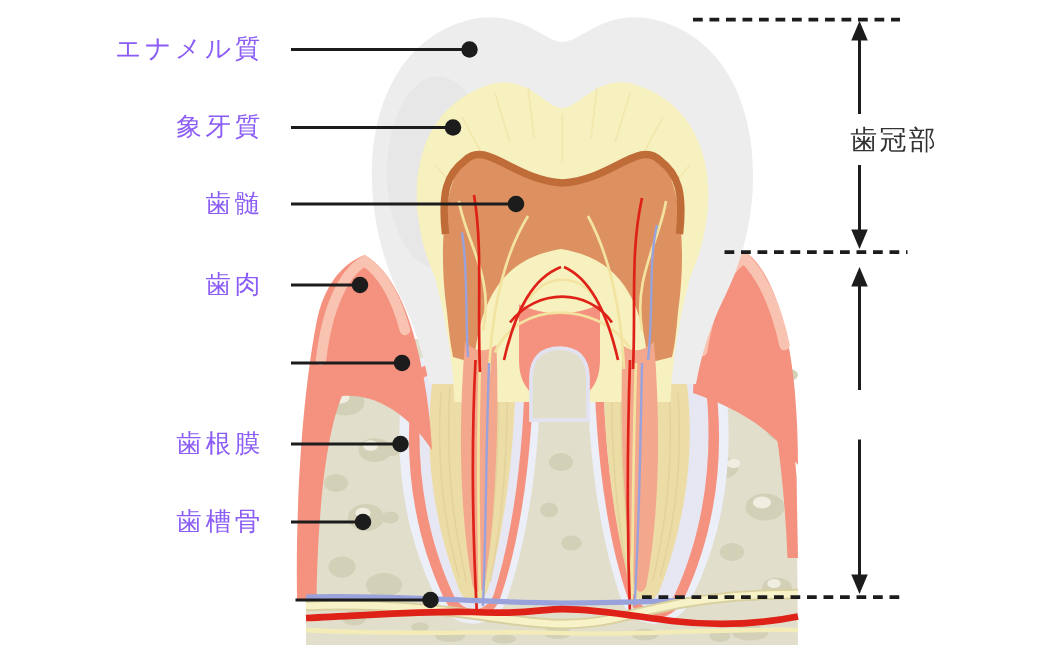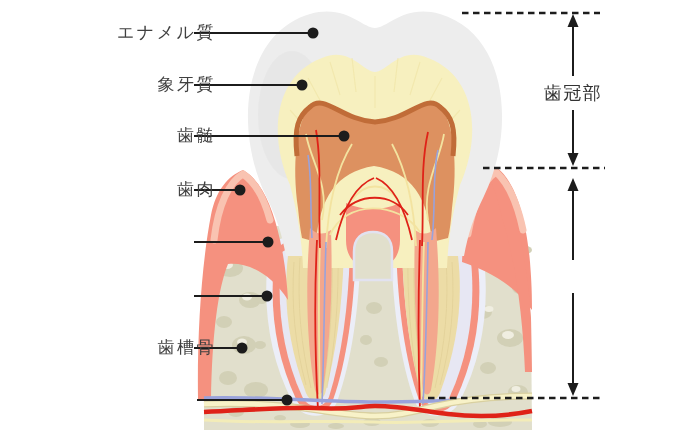--- a/index.html
+++ b/index.html
@@ -1,21 +1,21 @@
 <!DOCTYPE html>
 <html><head>
 <meta charset="utf-8">
 <style>
   html,body{margin:0;padding:0;background:#fff;}
   .stage{position:relative;width:700px;height:440px;background:#ffffff;overflow:hidden;
          font-family:"Liberation Sans","DejaVu Sans",sans-serif;}
   .stage svg{position:absolute;left:0;top:0;}
-  .lbl{position:absolute;right:484px;font-size:17px;line-height:22px;font-weight:500;
-       letter-spacing:2.5px;color:#404040;white-space:nowrap;}
-  .rlbl{position:absolute;left:573px;transform:translateX(-50%);font-size:18px;line-height:24px;
+  .lbl{position:absolute;right:524px;font-size:17px;line-height:22px;font-weight:500;
+       letter-spacing:2.5px;color:#8b5cf6;white-space:nowrap;}
+  .rlbl{position:absolute;left:596px;transform:translateX(-50%);font-size:18px;line-height:24px;
         font-weight:500;letter-spacing:1.5px;color:#333;white-space:nowrap;}
 </style>
 </head>
 <body>
 
 <div class="stage">
 
   <svg width="700" height="440" viewBox="0 0 700 440">
 
     <g>
@@ -204,17 +204,18 @@
       <polygon points="573,166 567.5,153 578.5,153"></polygon>
       <polygon points="573,178 567.5,191 578.5,191"></polygon>
       <polygon points="573,396 567.5,383 578.5,383"></polygon>
     </g>
   </svg>
 
   <div class="lbl" style="top:22px">エナメル質</div>
   <div class="lbl" style="top:74px">象牙質</div>
   <div class="lbl" style="top:125px">歯髄</div>
   <div class="lbl" style="top:179px">歯肉</div>
+  <div class="lbl" style="top:285px">歯根膜</div>
   <div class="lbl" style="top:337px">歯槽骨</div>
 
   <div class="rlbl" style="top:81px">歯冠部</div>
 
 </div>
 
 </body></html>

